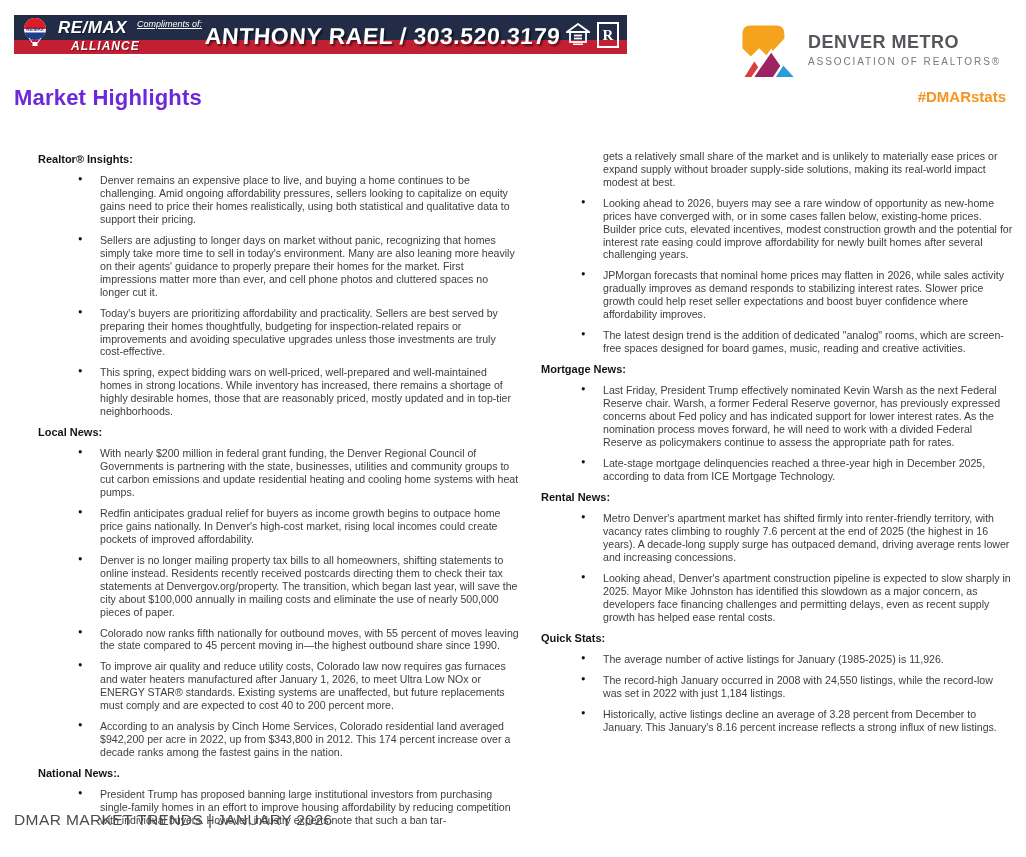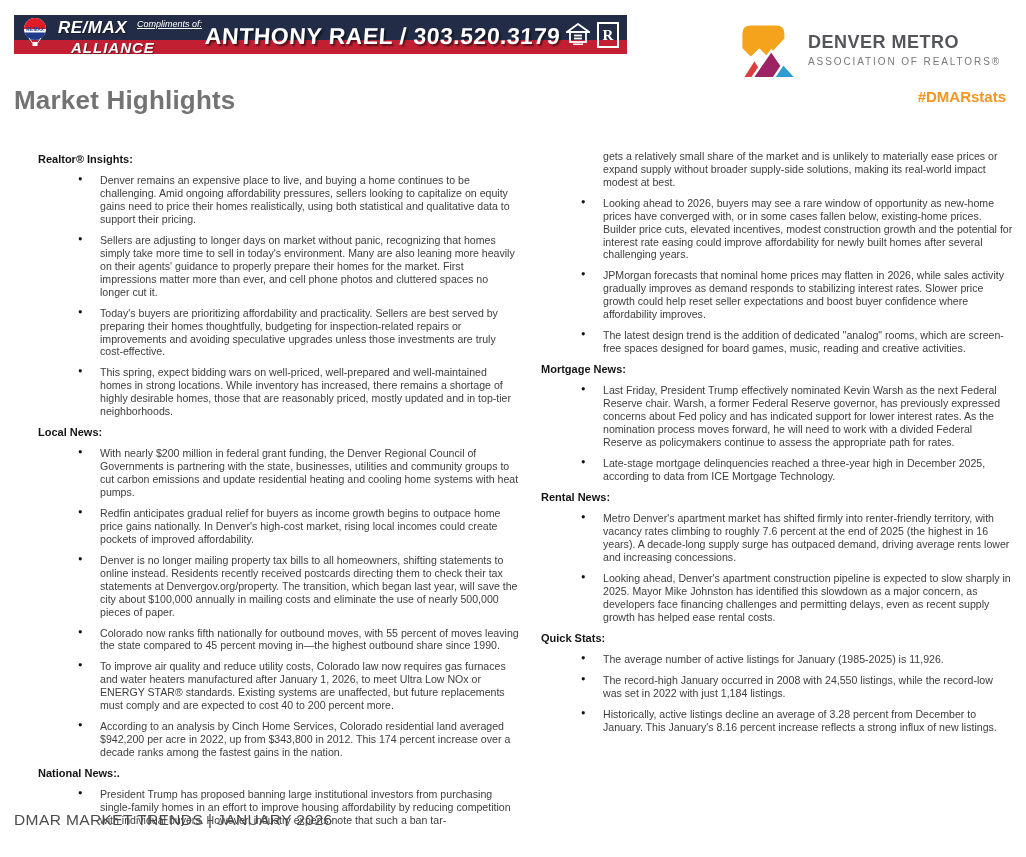--- a/index.html
+++ b/index.html
@@ -6,38 +6,38 @@
   body{font-family:"Liberation Sans","DejaVu Sans",sans-serif;}
   #page{position:relative;width:1026px;height:857px;background:#fff;overflow:hidden;}
 
   
   .banner{position:absolute;left:14px;top:15px;width:613px;height:39px;
           background:linear-gradient(to bottom,#232c47 0,#232c47 25px,#c22032 25px,#c22032 39px);}
   .balloon{position:absolute;left:7px;top:3px;}
   .remax-word{position:absolute;left:44px;top:3px;color:#fff;font-weight:800;font-style:italic;
               font-size:17px;letter-spacing:.5px;text-shadow:1px 1px 1px rgba(0,0,0,.45);}
   .alliance-word{position:absolute;left:57px;top:24px;color:#fff;font-weight:800;font-style:italic;
-                 font-size:15px;letter-spacing:1px;text-shadow:1px 1px 1px rgba(0,0,0,.45);}
+                 font-size:12px;letter-spacing:1px;text-shadow:1px 1px 1px rgba(0,0,0,.45);}
   .compliments{position:absolute;left:123px;top:4px;color:#fff;font-style:italic;font-size:9px;text-decoration:underline;}
   .agent-name{position:absolute;left:191px;top:8px;color:#fff;font-weight:800;font-size:23px;
               letter-spacing:.5px;transform:skewX(-4deg);white-space:nowrap;
               text-shadow:2px 2px 2px rgba(0,0,0,.55);}
   .banner-icons{position:absolute;right:8px;top:7px;display:flex;gap:7px;align-items:center;}
   .rlogo-box{width:18px;height:22px;border:2px solid #fff;color:#fff;display:flex;align-items:center;
              justify-content:center;font-family:"Liberation Serif",serif;font-weight:bold;font-size:15px;}
 
   
   .dmar-logo{position:absolute;left:740px;top:22px;}
   .dmar-text{position:absolute;left:808px;top:32px;}
   .dmar-line1{font-size:18px;font-weight:800;color:#55565a;letter-spacing:.5px;}
   .dmar-line2{font-size:10px;color:#77787b;letter-spacing:1.9px;margin-top:3px;}
   .hashtag{position:absolute;right:20px;top:88px;font-size:15px;font-weight:800;color:#f7941e;}
 
   
-  .page-title{position:absolute;left:14px;top:85px;font-size:26px;font-weight:900;color:#737373;
+  .page-title{position:absolute;left:14px;top:85px;font-size:22px;font-weight:900;color:#6d28d9;
               letter-spacing:.2px;}
 
   
   .col{position:absolute;top:148px;font-size:10.6px;color:#3d3d3d;line-height:1.22;}
   .col-left{left:38px;width:482px;}
   .col-right{left:541px;width:473px;}
   .sec-h{font-weight:800;color:#141414;font-size:11px;margin:5px 0 8px 0;}
   ul.blist{list-style:none;margin:0 0 2px 62px;padding:0;}
   ul.blist li{position:relative;margin-bottom:8px;}
   ul.blist li::before{content:"\25CF";position:absolute;left:-22px;top:0;font-size:7.5px;color:#111;}

